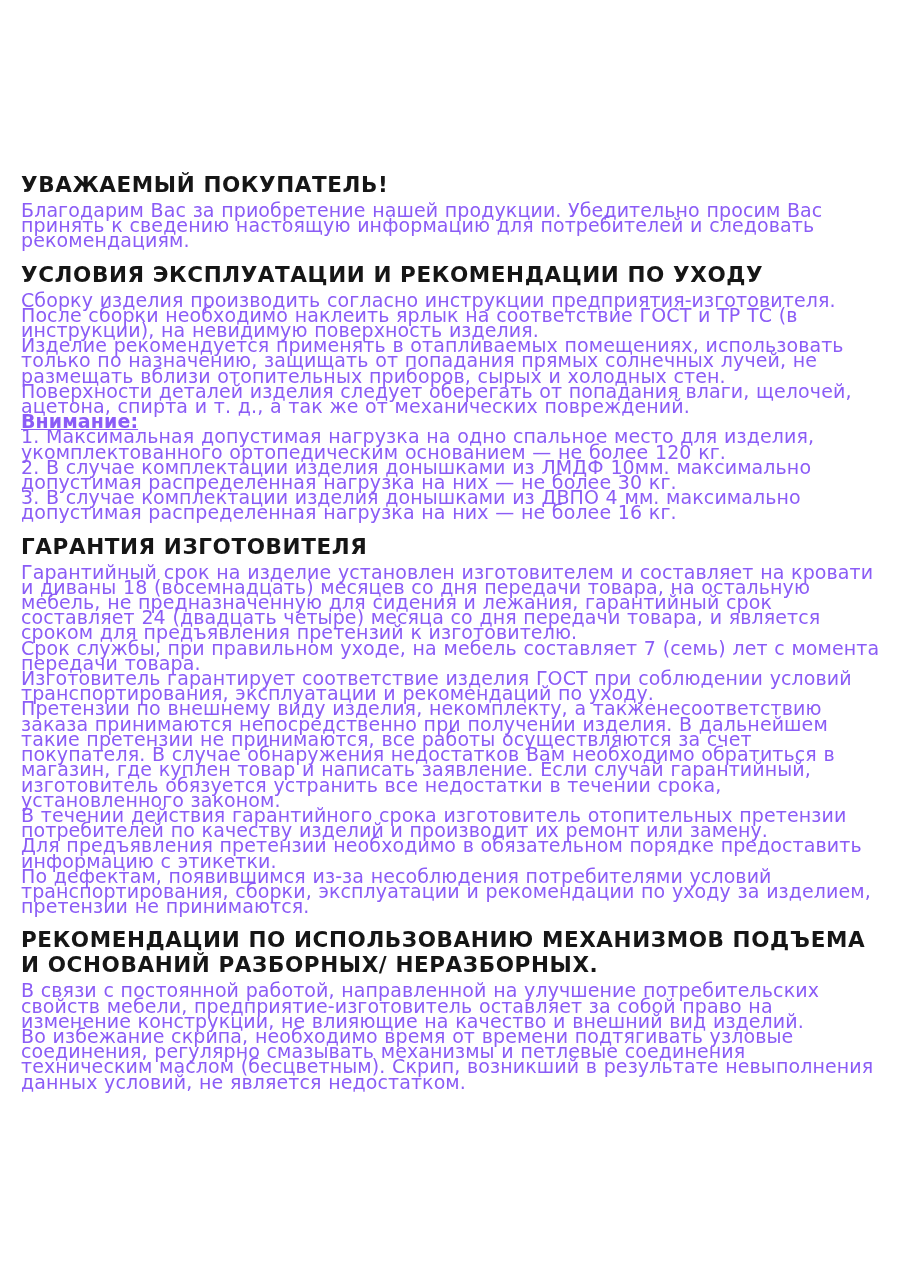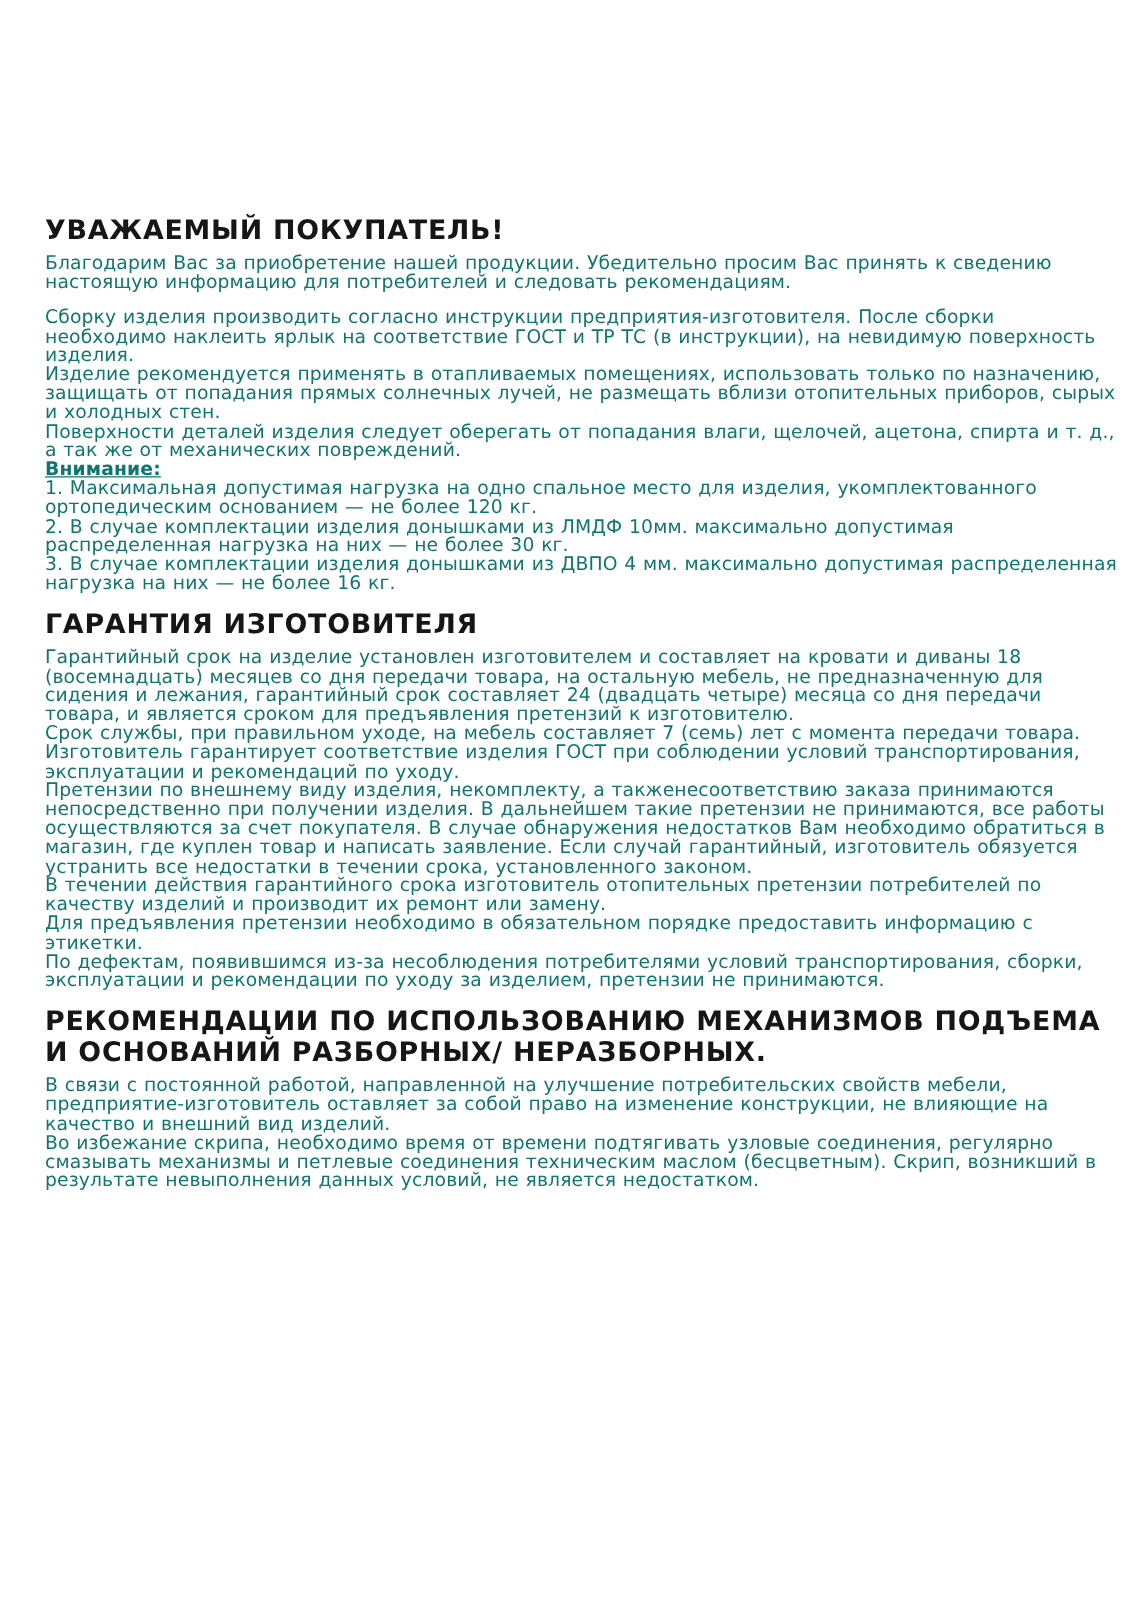--- a/index.html
+++ b/index.html
@@ -10,58 +10,59 @@
   body {
     position: relative;
     width: 900px;
     height: 1280px;
     overflow: hidden;
     font-family: "DejaVu Sans", "Liberation Sans", sans-serif;
     color: #141414;
   }
   .page {
     position: absolute;
-    left: 36px;
+    left: 21px;
     top: 172px;
     width: 861px;
   }
   section { margin: 0; padding: 0; }
   section + section { margin-top: 13px; }
   h2 {
     margin: 0 0 6px 0;
     font-size: 21.5px;
     line-height: 25px;
     font-weight: 700;
     letter-spacing: 0.6px;
     color: #161616;
   }
   p {
     margin: 0;
-    font-size: 15px;
+    font-size: 19px;
     line-height: 15.2px;
     letter-spacing: 0.1px;
     word-spacing: 0.5px;
-    color: #0f766e;
+    color: #8b5cf6;
   }
   p.attention {
     font-weight: 700;
     text-decoration: underline;
   }
 </style>
 </head>
 <body>
 
 <div class="page">
 
   <section>
     <h2>УВАЖАЕМЫЙ ПОКУПАТЕЛЬ!</h2>
     <p>Благодарим Вас за приобретение нашей продукции. Убедительно просим Вас принять к сведению настоящую информацию для потребителей и следовать рекомендациям.</p>
   </section>
 
   <section>
+    <h2>УСЛОВИЯ ЭКСПЛУАТАЦИИ И РЕКОМЕНДАЦИИ ПО УХОДУ</h2>
     <p>Сборку изделия производить согласно инструкции предприятия-изготовителя. После сборки необходимо наклеить ярлык на соответствие ГОСТ и ТР ТС (в инструкции), на невидимую поверхность изделия.</p>
     <p>Изделие рекомендуется  применять в отапливаемых помещениях, использовать только по назначению, защищать от попадания прямых солнечных лучей, не размещать вблизи отопительных приборов, сырых и холодных стен.</p>
     <p>Поверхности деталей изделия следует оберегать от попадания влаги, щелочей, ацетона, спирта и т. д., а так же от механических повреждений.</p>
     <p class="attention">Внимание:</p>
     <p>1. Максимальная допустимая нагрузка на одно спальное место для изделия, укомплектованного ортопедическим основанием — не более 120 кг.</p>
     <p>2. В случае комплектации изделия донышками из ЛМДФ 10мм. максимально допустимая распределенная нагрузка на них — не более 30 кг.</p>
     <p>3. В случае комплектации изделия донышками из ДВПО 4 мм. максимально допустимая распределенная нагрузка на них — не более 16 кг.</p>
   </section>
 
   <section>

